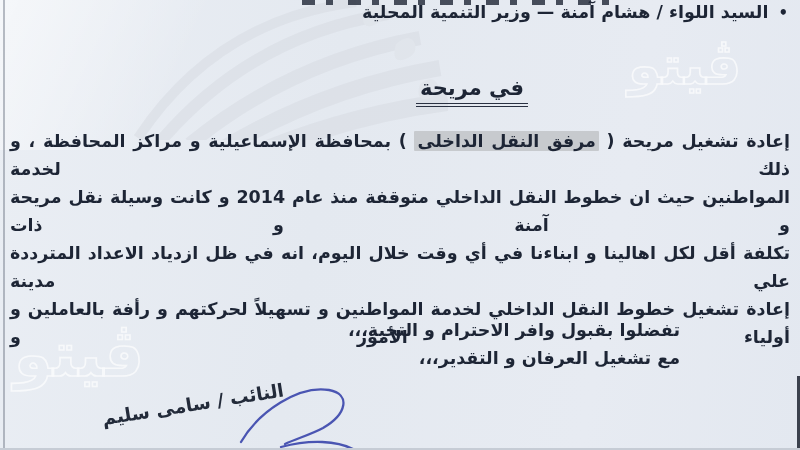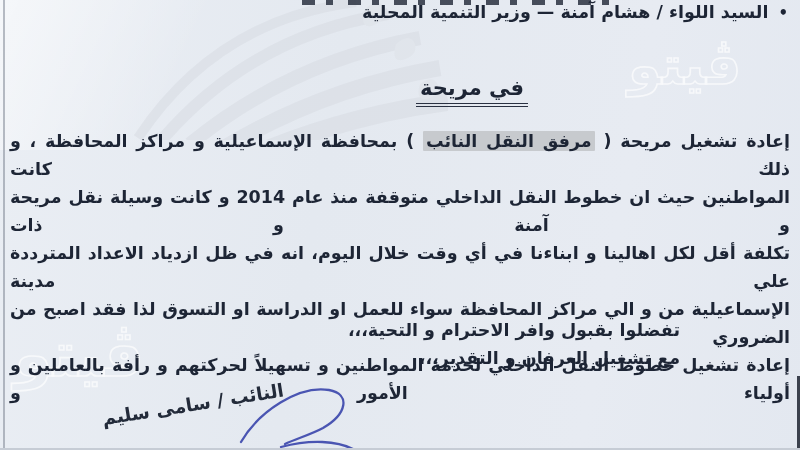--- a/index.html
+++ b/index.html
@@ -95,24 +95,23 @@
 
   <div class="recipient" dir="rtl">
     <span class="bullet">•</span><span>السيد اللواء / هشام آمنة — وزير التنمية المحلية</span>
   </div>
 
   <div class="subject-wrap">
     <span class="subject">في مريحة</span>
   </div>
 
   <div class="letter-body" dir="rtl">
-    <div class="bline j"><span>إعادة تشغيل مريحة ( </span><span class="hl">مرفق النقل النائب</span><span> ) بمحافظة الإسماعيلية و مراكز المحافظة ، و ذلك كانت</span></div>
+    <div class="bline j"><span>إعادة تشغيل مريحة ( </span><span class="hl">مرفق النقل الداخلى</span><span> ) بمحافظة الإسماعيلية و مراكز المحافظة ، و ذلك لخدمة</span></div>
     <div class="bline j">المواطنين حيث ان خطوط النقل الداخلي متوقفة منذ عام 2014 و كانت وسيلة نقل مريحة و آمنة و ذات</div>
     <div class="bline j">تكلفة أقل لكل اهالينا و ابناءنا في أي وقت خلال اليوم، انه في ظل ازدياد الاعداد المترددة علي مدينة</div>
-    <div class="bline j">الإسماعيلية من و الي مراكز المحافظة سواء للعمل او الدراسة او التسوق لذا فقد اصبح من الضروري</div>
     <div class="bline j">إعادة تشغيل خطوط النقل الداخلي لخدمة المواطنين و تسهيلاً لحركتهم و رأفة بالعاملين و أولياء الأمور و</div>
   </div>
 
   <div class="closing" dir="rtl">
     <div>تفضلوا بقبول وافر الاحترام و التحية،،،</div>
     <div>مع تشغيل العرفان و التقدير،،،</div>
   </div>
 
   <div class="sig-name" dir="rtl">النائب / سامى سليم</div>
 

